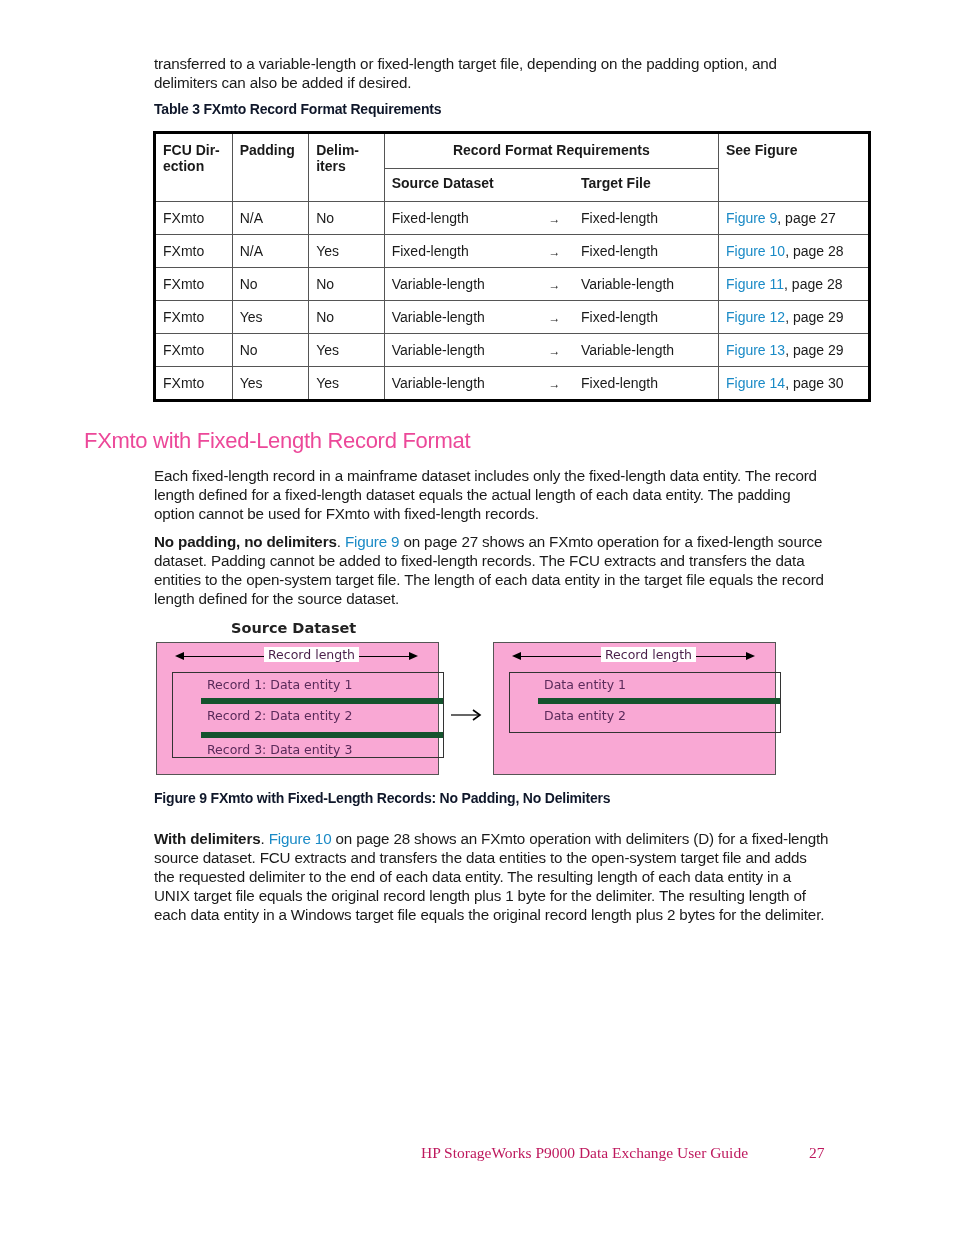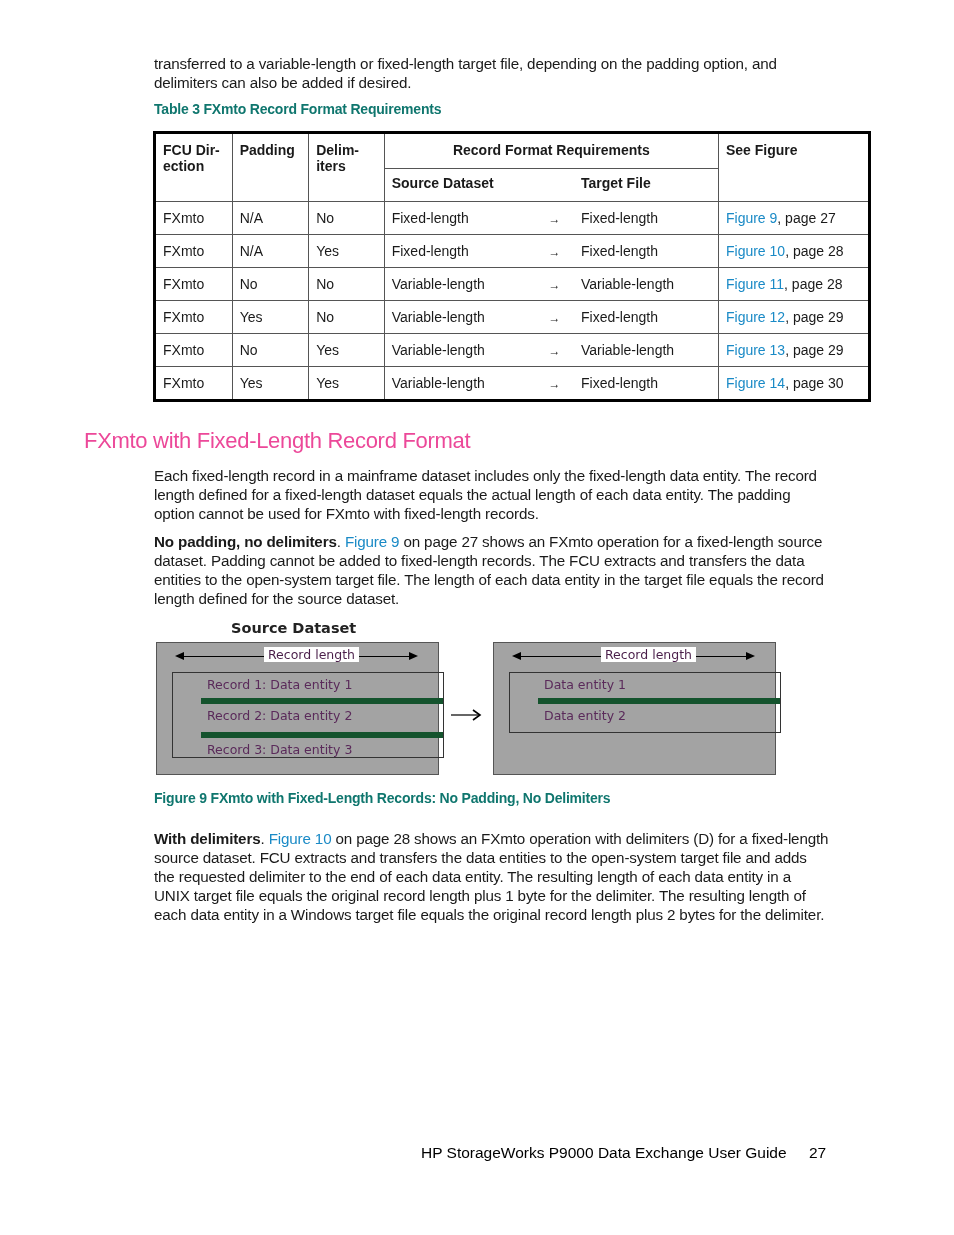--- a/index.html
+++ b/index.html
@@ -9,21 +9,21 @@
     }
     .para {
       position: absolute; left: 154px; width: 676px;
       font-size: 15.2px; line-height: 19px; color: #1a1a1a;
       letter-spacing: -0.15px;
     }
     .link { color: #1a8ac6; cursor: pointer; }
     .bold { font-weight: bold; }
     .caption {
       position: absolute; left: 154px; font-size: 14px; font-weight: bold;
-      color: #0f766e; letter-spacing: -0.2px;
+      color: #0f172a; letter-spacing: -0.2px;
     }
     h2.section {
       position: absolute; left: 84px; top: 428px; margin: 0;
       font-size: 22px; font-weight: normal; color: #ec4899; letter-spacing: -0.3px;
     }
 
     
     table.req {
       position: absolute; left: 153px; top: 131px; width: 718px;
       border-collapse: collapse; border: 3px solid #000;
@@ -40,21 +40,21 @@
     table.req tbody td { height: 32px; }
     table.req td.arrowcell { border-left: none; border-right: none; width: 20px; padding: 0; text-align: center; color: #1a1a1a; }
     table.req td.src { border-right: none; }
     table.req td.tgt { border-left: none; }
     table.req thead th.srch { border-right: none; }
     table.req thead th.tgth { border-left: none; margin-left: 36px; }
     .arrow-glyph { font-size: 12px; font-weight: bold; color: #222; }
 
     
     .fig-title { position: absolute; font-family: "DejaVu Sans", sans-serif; font-weight: bold; font-size: 14.5px; color: #222; }
-    .fig-box { position: absolute; border: 1px solid #555; background: #a3a3a3; }
+    .fig-box { position: absolute; border: 1px solid #555; background: #f9a8d4; }
     .reclen {
       position: absolute; left: 18px; right: 20px; top: 6px; height: 16px;
       font-family: "DejaVu Sans", sans-serif; font-size: 12.5px; color: #4a1f4a; text-align: center;
     }
     .reclen .line { position: absolute; top: 7px; height: 1px; background: #000; }
     .reclen .lbl { position: absolute; top: -2px; background: #fff; padding: 0 4px; }
     .reclen .ah-left { position: absolute; left: 0; top: 3px; width: 0; height: 0;
       border-top: 4px solid transparent; border-bottom: 4px solid transparent; border-right: 9px solid #000; }
     .reclen .ah-right { position: absolute; right: 0; top: 3px; width: 0; height: 0;
       border-top: 4px solid transparent; border-bottom: 4px solid transparent; border-left: 9px solid #000; }
@@ -62,21 +62,21 @@
     .rec-row {
       font-family: "DejaVu Sans", sans-serif; font-size: 12.5px; color: #5a2a5a;
       padding-left: 6px; box-sizing: border-box; border-top: 6px solid #14532d;
     }
     .rec-row:first-child { border-top: none; }
     .rec-row.r1 { height: 25px; line-height: 24px; }
     .rec-row.r2 { height: 34px; line-height: 24px; }
     .rec-row.r3 { height: 25px; line-height: 24px; }
     .mid-arrow { position: absolute; left: 450px; top: 708px; width: 32px; height: 14px; }
 
-    .footer { position: absolute; top: 1144px; font-size: 15.5px; color: #000000; }
+    .footer { position: absolute; top: 1144px; font-size: 15.5px; color: #be185d; font-family: Liberation Serif, serif; }
   </style>
 </head>
 <body>
 
 <p class="para" style="top:54px; margin:0;">transferred to a variable-length or fixed-length target file, depending on the padding option, and delimiters can also be added if desired.</p>
 
 <div class="caption" style="top:101px;">Table 3 FXmto Record Format Requirements</div>
 
 <table class="req">
   <colgroup>

